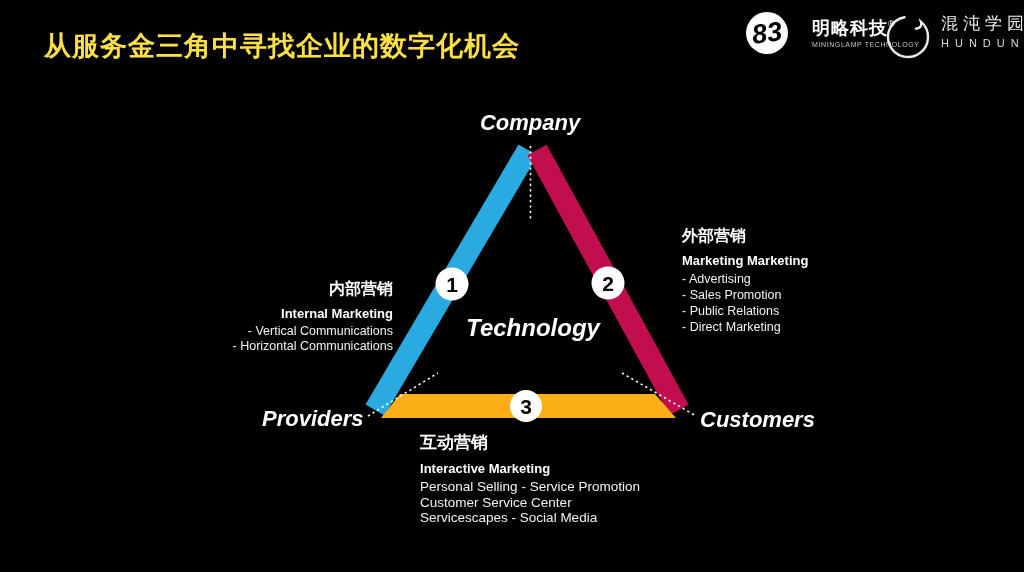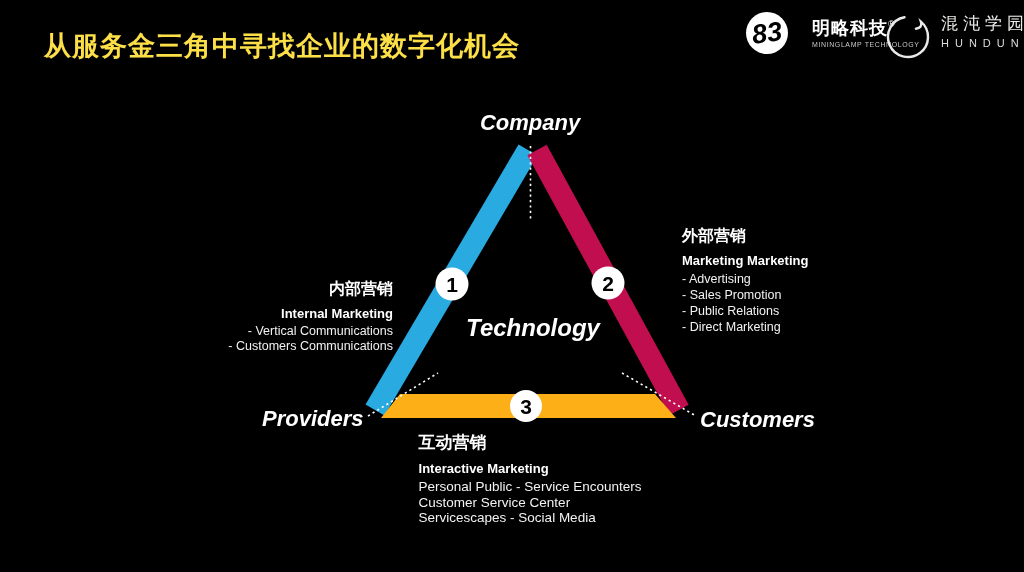--- a/index.html
+++ b/index.html
@@ -99,33 +99,33 @@
 
   <div class="abs vertex v-company">Company</div>
   <div class="abs vertex v-technology">Technology</div>
   <div class="abs vertex v-providers">Providers</div>
   <div class="abs vertex v-customers">Customers</div>
 
   <div class="abs tblock tb-left">
     <div class="tb-cn">内部营销</div>
     <div class="tb-en">Internal Marketing</div>
     <div class="tb-item">- Vertical Communications</div>
-    <div class="tb-item">- Customers Communications</div>
+    <div class="tb-item">- Horizontal Communications</div>
   </div>
 
   <div class="abs tblock tb-right">
     <div class="tb-cn">外部营销</div>
     <div class="tb-en">Marketing Marketing</div>
     <div class="tb-item">- Advertising</div>
     <div class="tb-item">- Sales Promotion</div>
     <div class="tb-item">- Public Relations</div>
     <div class="tb-item">- Direct Marketing</div>
   </div>
 
   <div class="abs tblock tb-bottom">
     <div class="tb-cn">互动营销</div>
     <div class="tb-en">Interactive Marketing</div>
-    <div class="tb-item">Personal Public - Service Encounters</div>
+    <div class="tb-item">Personal Selling - Service Promotion</div>
     <div class="tb-item">Customer Service Center</div>
     <div class="tb-item">Servicescapes - Social Media</div>
   </div>
 
 </div>
 
 </body></html>

